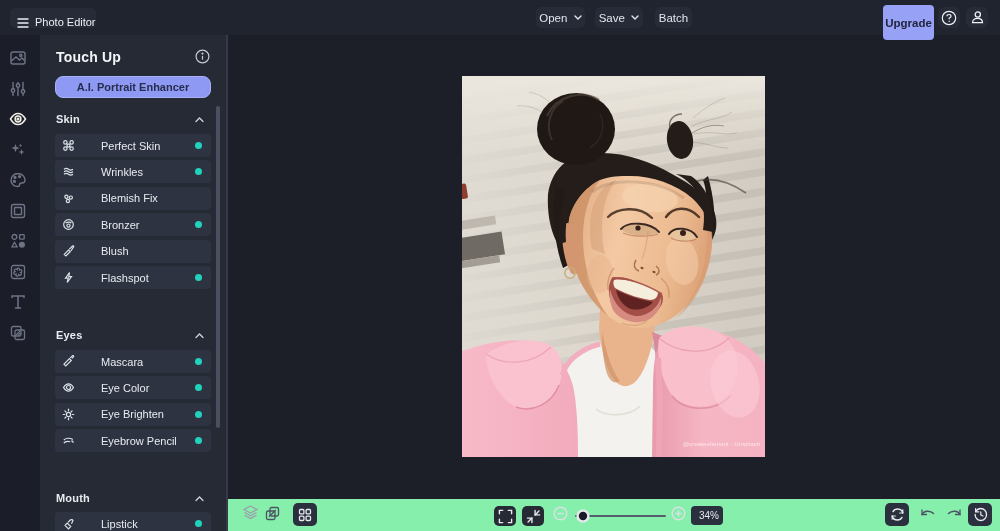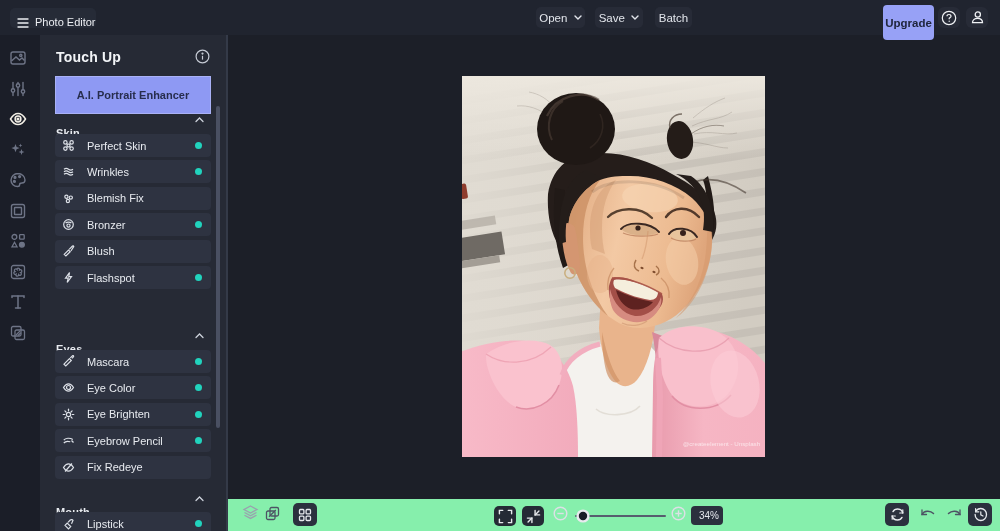--- a/index.html
+++ b/index.html
@@ -13,29 +13,29 @@
   color:#e2e5eb; font-size:11.5px; display:flex; align-items:center; justify-content:center; }
 .upgrade { position:absolute; left:883px; top:5px; width:51px; height:35px; background:#97a1f6;
   border-radius:4px; color:#20263e; font-size:11.5px; font-weight:700; display:flex; align-items:center; justify-content:center; }
 .iconbtn { position:absolute; top:7px; width:22px; height:21px; background:#272b37; border-radius:6px;
   display:flex; align-items:center; justify-content:center; }
 .rail { position:absolute; left:0; top:35px; width:40px; height:496px; background:#1b1e28; }
 .rail svg { position:absolute; left:9px; }
 .panel { position:absolute; left:40px; top:35px; width:188px; height:496px; background:#262a35; }
 .pborder { position:absolute; left:226px; top:35px; width:2px; height:496px; background:#343a48; }
 .ptitle { position:absolute; left:16px; top:14px; font-size:14px; font-weight:700; color:#f2f4f7; letter-spacing:.2px; }
-.aibtn { position:absolute; left:15px; top:41px; width:156px; height:38px; background:#8e99f3;
-  border:1px solid #a9b1f6; border-radius:0; color:#272d4d; font-size:11px; font-weight:700;
+.aibtn { position:absolute; left:15px; top:41px; width:156px; height:22px; background:#8e99f3;
+  border:1px solid #a9b1f6; border-radius:8px; color:#272d4d; font-size:11px; font-weight:700;
   display:flex; align-items:center; justify-content:center; }
-.sect { position:absolute; left:16px; font-size:11px; font-weight:600; color:#e8ebf0; letter-spacing:.2px;margin-top:14px; }
+.sect { position:absolute; left:16px; font-size:11px; font-weight:600; color:#e8ebf0; letter-spacing:.2px; }
 .caret { position:absolute; left:155px; }
 .row { position:absolute; left:15px; width:156px; height:23px; background:#2e3341; border-radius:4px;
   display:flex; align-items:center; color:#e8ebf0; font-size:11px; }
 .row svg { margin-left:7px; }
-.row span { margin-left:12px; }
+.row span { margin-left:26px; }
 .dot { position:absolute; left:140px; top:8px; width:7px; height:7px; border-radius:50%; background:#21d3bd; }
 .sbar { position:absolute; left:176px; top:71px; width:4px; height:322px; border-radius:2px; background:#4a5062; }
 .canvas { position:absolute; left:228px; top:35px; width:772px; height:462px; background:#1c1f28; }
 .bottombar { position:absolute; left:228px; top:499px; width:772px; height:34px; background:#86efac; }
 .bbtn { position:absolute; width:24px; height:23px; background:#2b303e; border-radius:5px;
   display:flex; align-items:center; justify-content:center; }
 .zoompct { position:absolute; top:7px; width:32px; height:19px; background:#2b303e;
   border-radius:4px; color:#e3e6ec; font-size:10px; display:flex; align-items:center; justify-content:flex-end; padding-right:4px; box-sizing:border-box; }
 .slidertrack { position:absolute; top:16px; height:1.6px; background:#565d6e; border-radius:1px; }
 .photo { position:absolute; left:462px; top:76px; width:303px; height:381px; filter:blur(0.4px); }
@@ -222,27 +222,20 @@
       <div class="dot"></div>
     </div>
   <div class="row" style="top:394.2px">
       <svg width="13" height="13" viewBox="0 0 13 13" fill="none" stroke="#dde1e8" stroke-width="1.2">
         <path d="M1.8 6.2 C3.5 3.8 8 3.6 10.8 5.6"></path>
         <path d="M1.8 9 C3.2 7.4 6 7 8.3 7.8"></path>
         <path d="M9.5 6.5 L11.5 8.5"></path>
       </svg>
       <span>Eyebrow Pencil</span>
       <div class="dot"></div>
-    </div>
-  <div class="row" style="top:420.6px">
-      <svg width="13" height="13" viewBox="0 0 13 13" fill="none" stroke="#dde1e8" stroke-width="1.2">
-        <path d="M1.5 6.5 C3.2 3.8 5 2.9 6.5 2.9 C8 2.9 9.8 3.8 11.5 6.5 C9.8 9.2 8 10.1 6.5 10.1 C5 10.1 3.2 9.2 1.5 6.5 Z"></path>
-        <line x1="3" y1="10.5" x2="10" y2="2.5"></line>
-      </svg>
-      <span>Fix Redeye</span>
     </div>
   <div class="sect" style="top:456.5px">Mouth</div>
   <svg class="caret" style="top:460.5px" width="9" height="6" viewBox="0 0 9 6" fill="none" stroke="#ccd1da" stroke-width="1.3" stroke-linecap="round">
       <path d="M1 4.5 L4.5 1 L8 4.5"></path>
     </svg>
   <div class="row" style="top:477px">
       <svg width="13" height="13" viewBox="0 0 13 13" fill="none" stroke="#dde1e8" stroke-width="1.2">
         <path d="M3 11.5 L5.2 9.3 L8.7 12.8 L6.5 15 Z" transform="translate(0,-3.2)"></path>
         <path d="M6 8.5 L8.3 6.2 C9 5.5 10.4 5.7 11 6.6 L9.5 9.9" transform="translate(0,-3.2)"></path>
       </svg>

